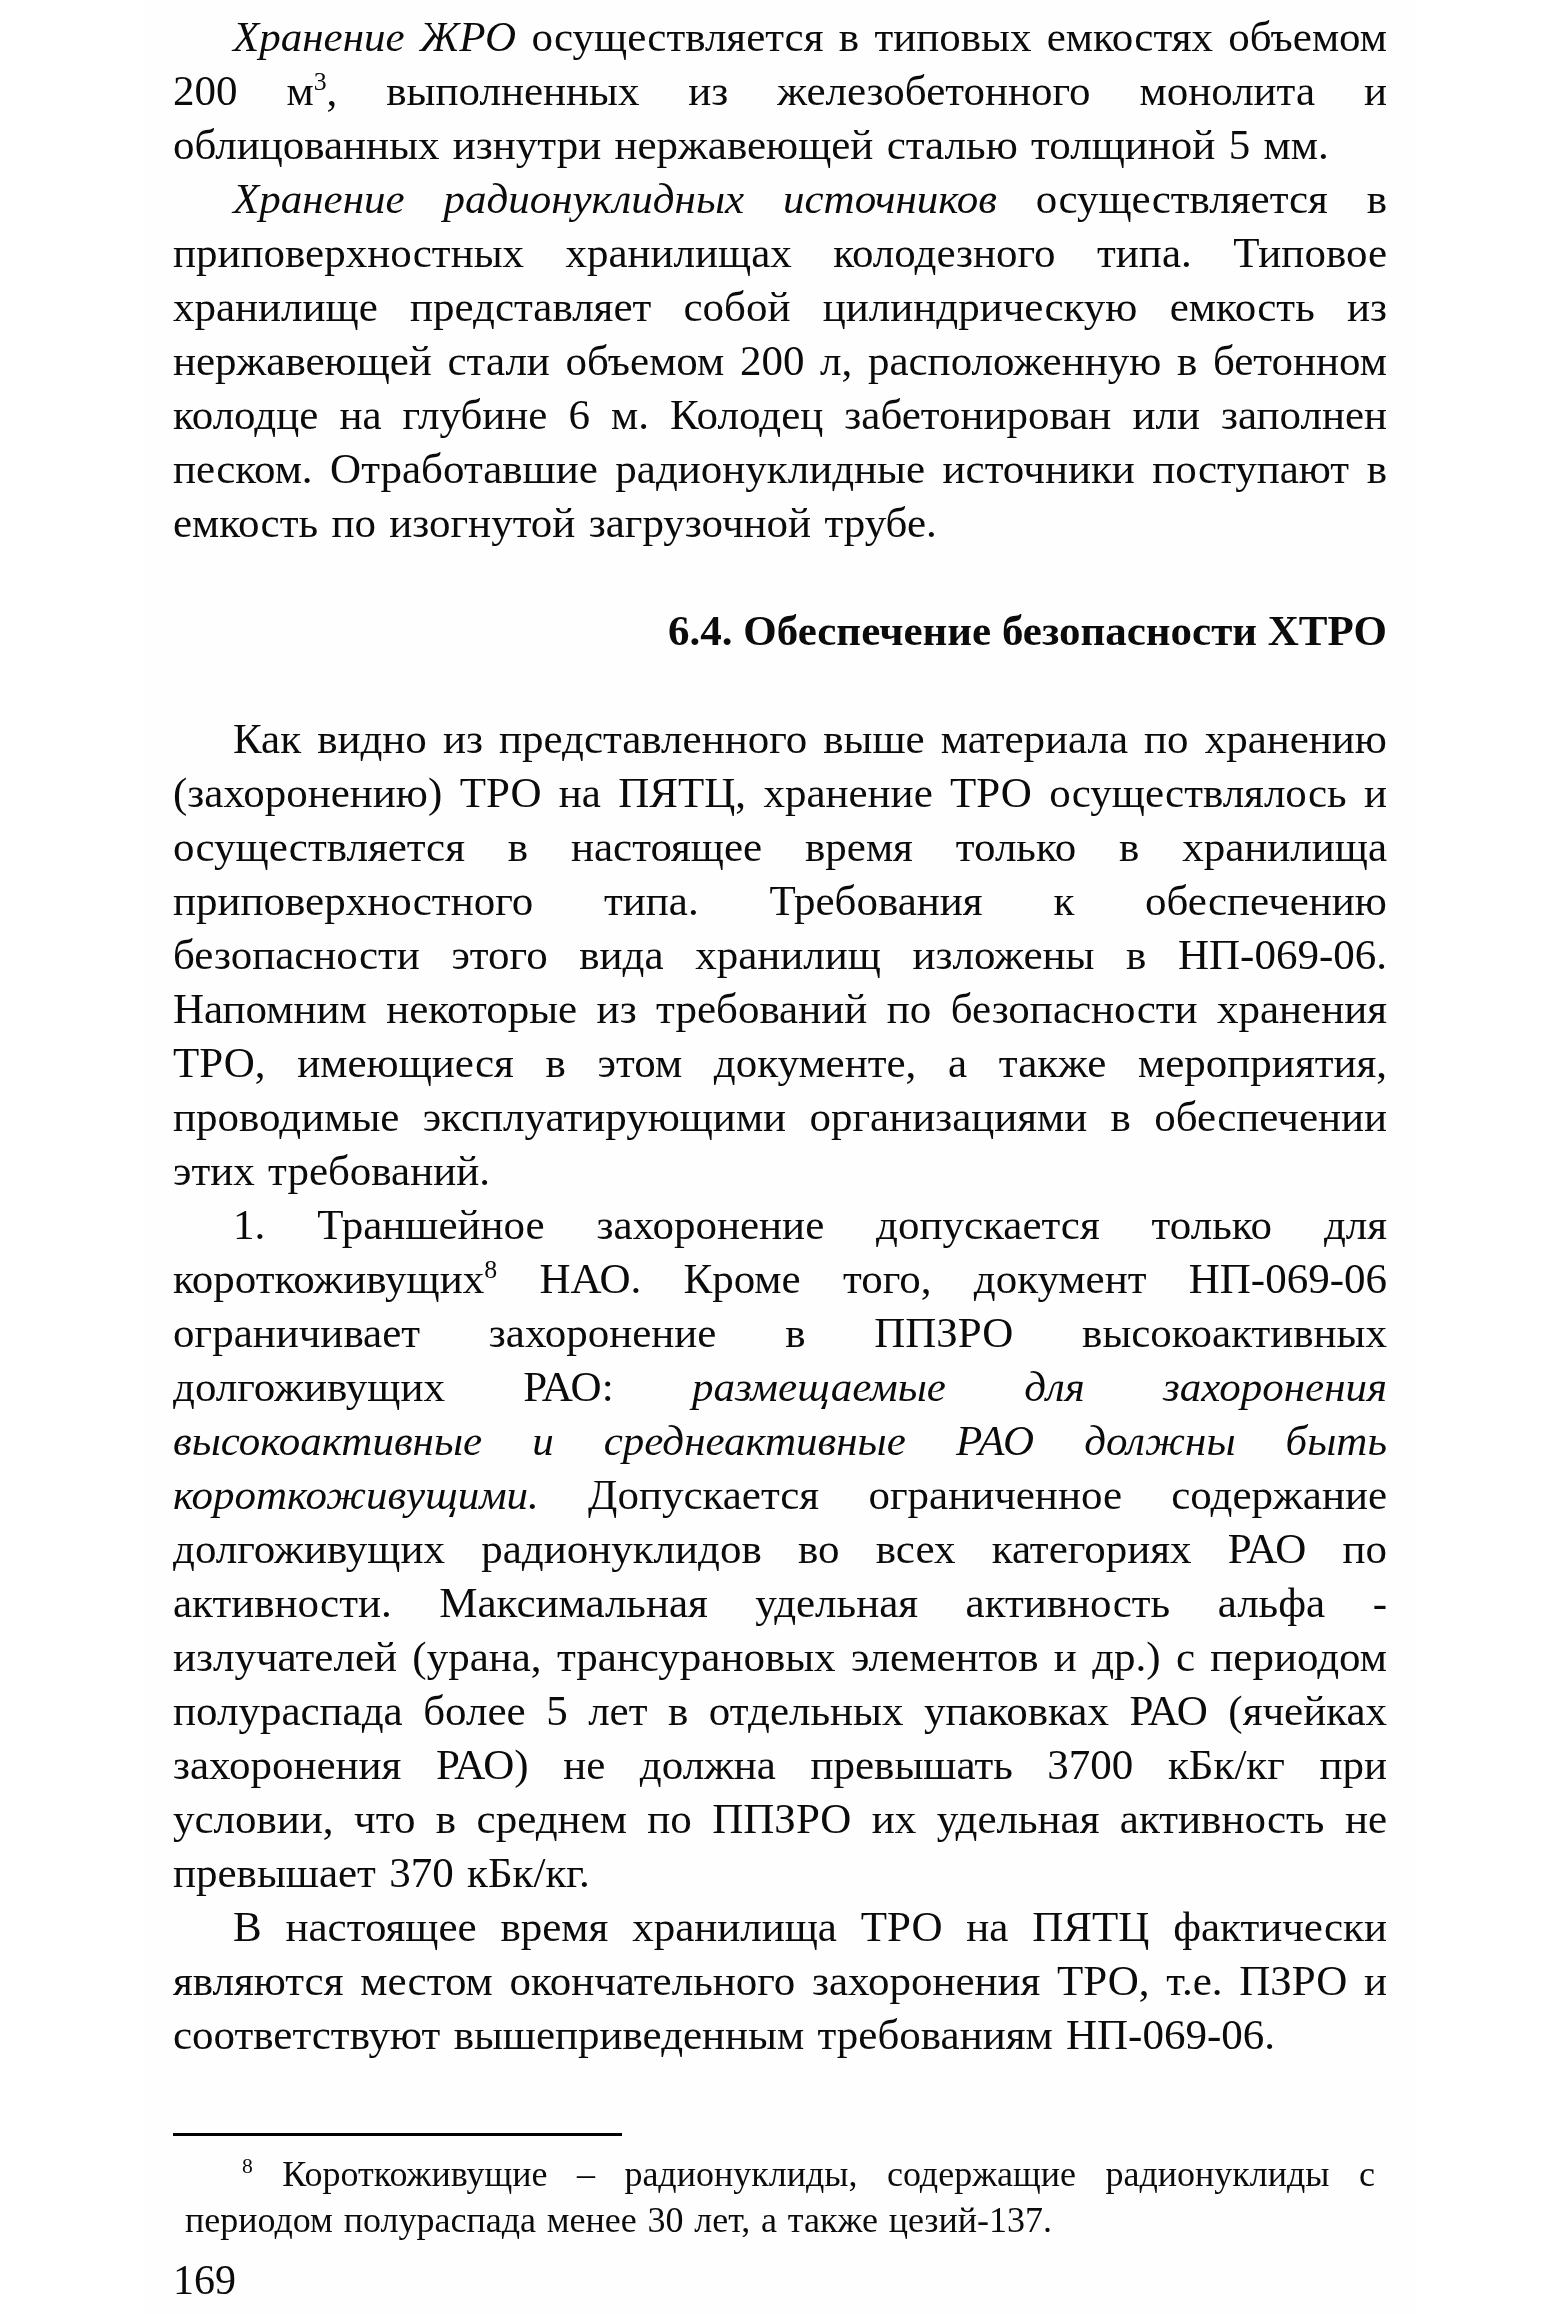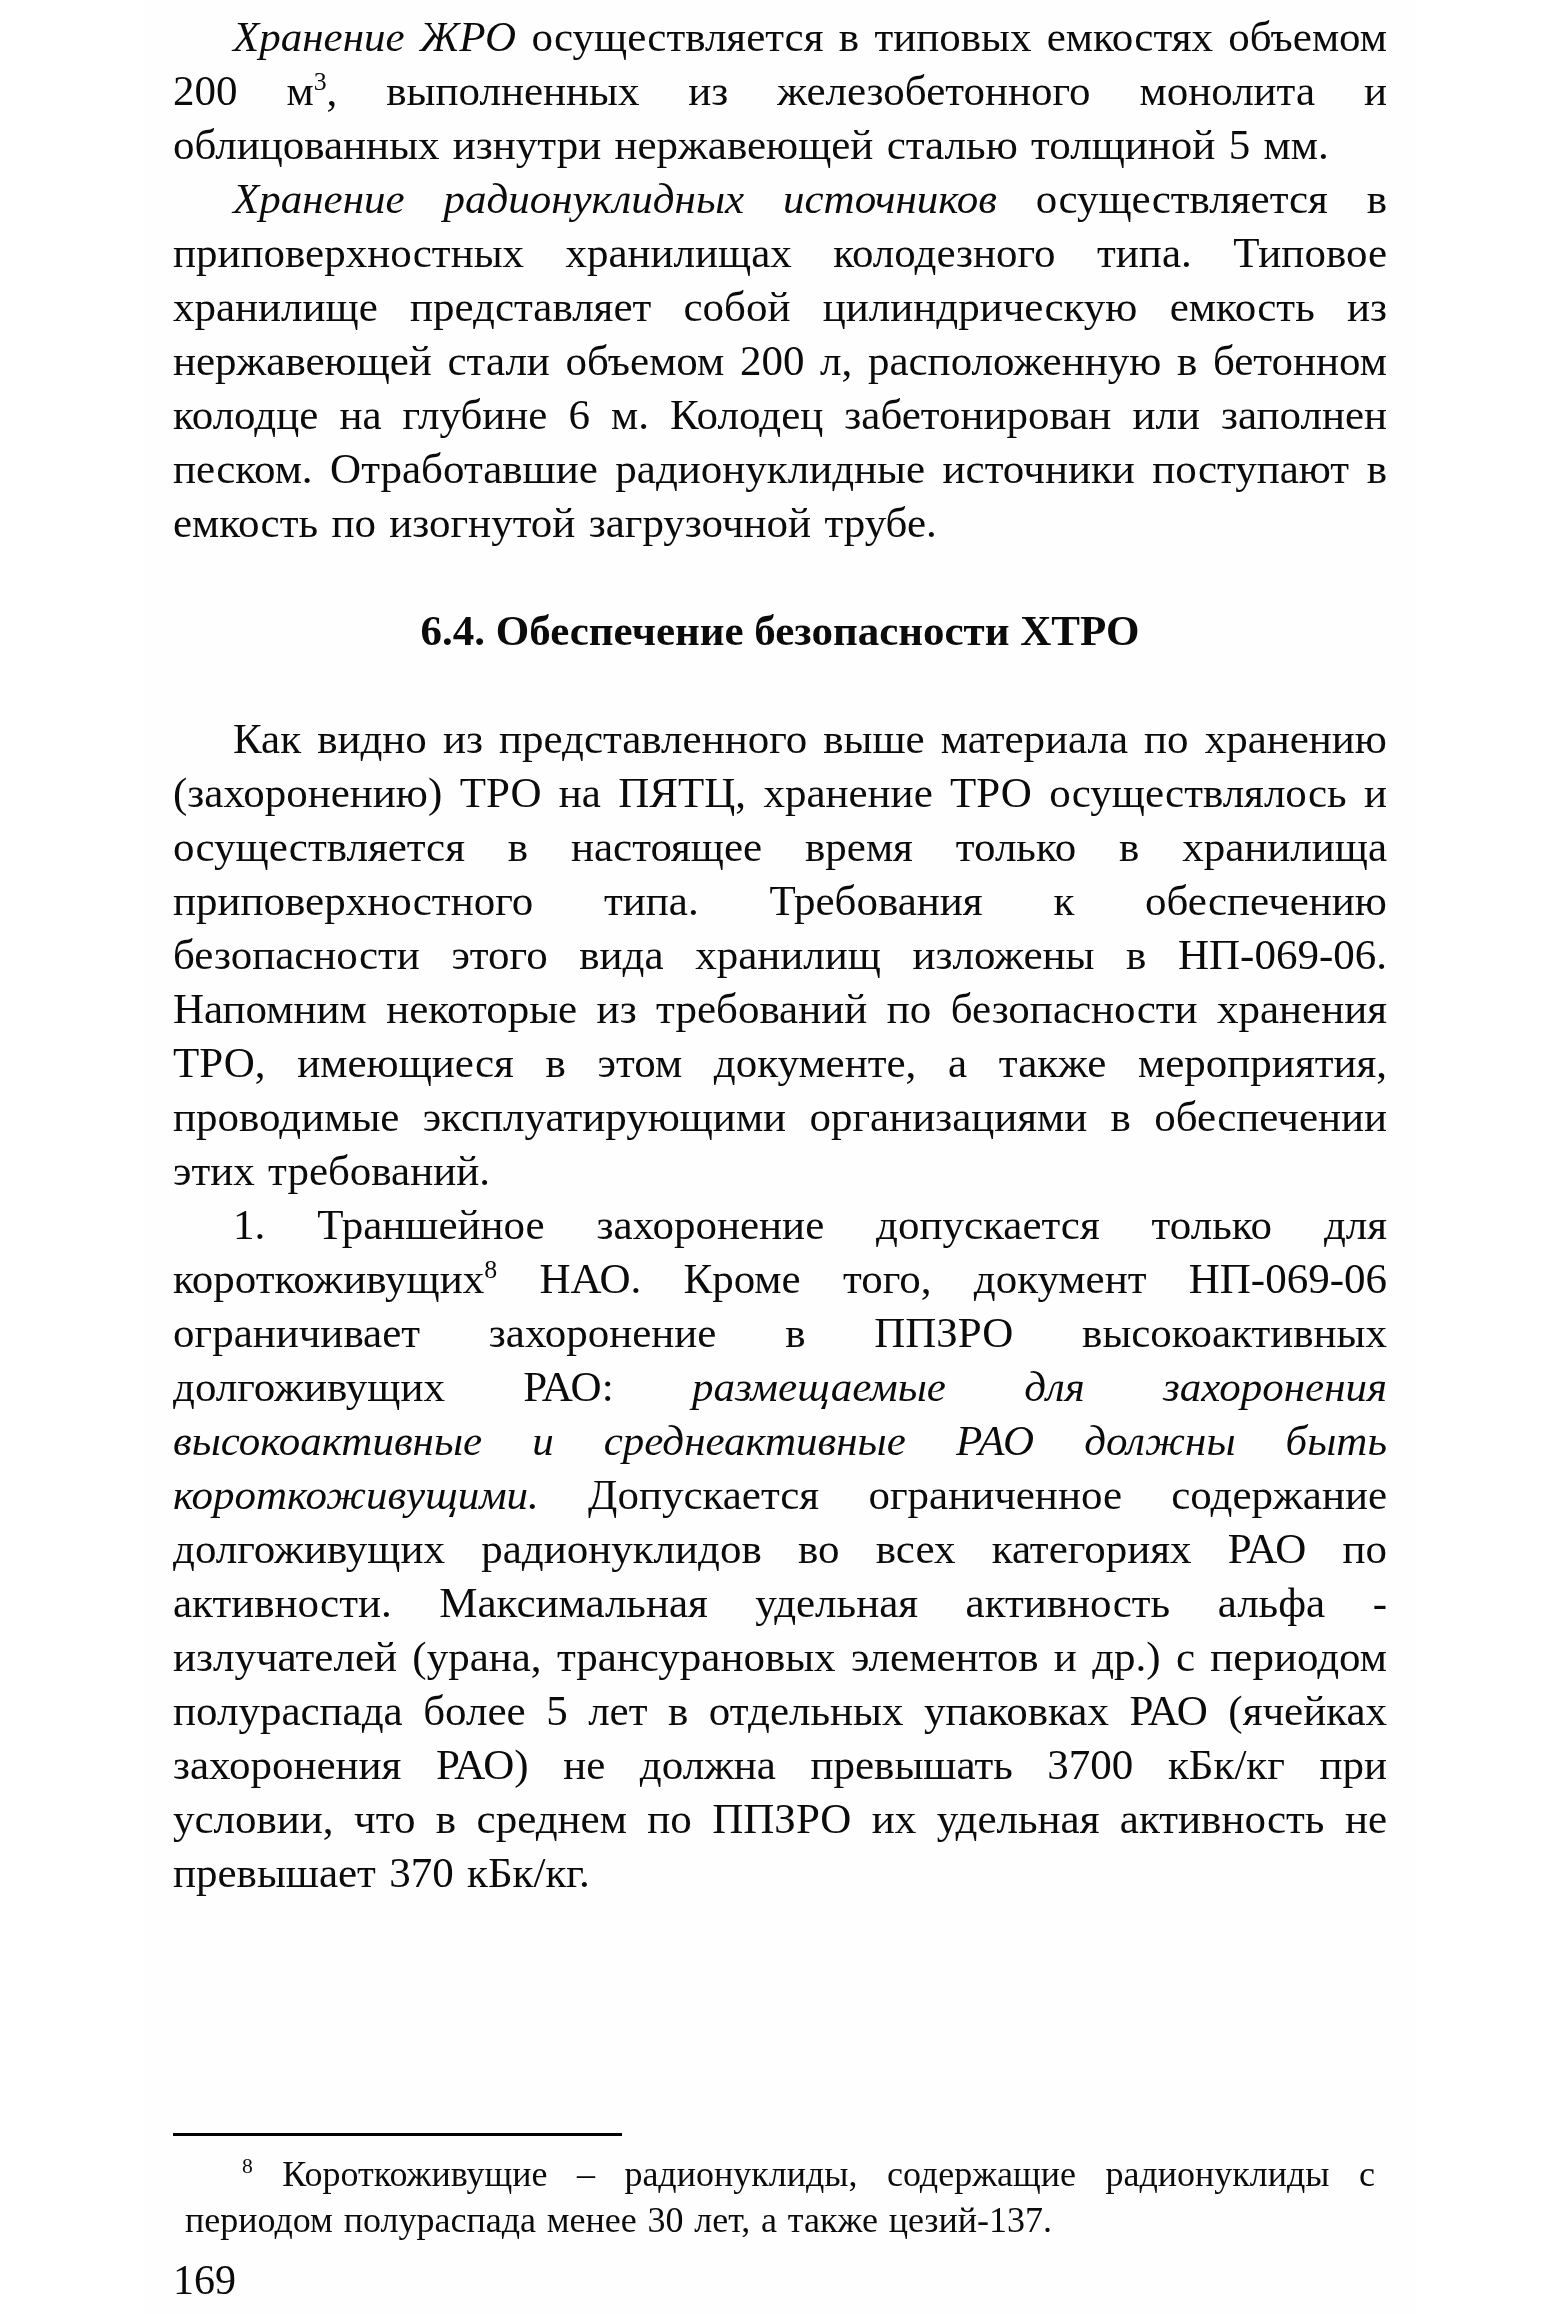--- a/index.html
+++ b/index.html
@@ -31,21 +31,21 @@
   sup {
     font-size: 60%;
     line-height: 0;
     vertical-align: super;
   }
   h2.heading {
     margin: 54px 0 54px 0;
     font-size: 43px;
     line-height: 54px;
     font-weight: bold;
-    text-align: center;
+    text-align: right;
     text-indent: 0;
   }
   .footer {
     position: absolute;
     left: 29px;
     right: 29px;
     bottom: 7.8px;
   }
   .footnote-rule {
     width: 449px;
@@ -78,20 +78,21 @@
     <p class="para"><span class="it">Хранение ЖРО</span><span> осуществляется в типовых емкостях объемом 200 м</span><sup>3</sup><span>, выполненных из железобетонного монолита и облицованных изнутри нержавеющей сталью толщиной 5 мм.</span></p>
 
     <p class="para"><span class="it">Хранение радионуклидных источников</span><span> осуществляется в приповерхностных хранилищах колодезного типа. Типовое хранилище представляет собой цилиндрическую емкость из нержавеющей стали объемом 200 л, расположенную в бетонном колодце на глубине 6 м. Колодец забетонирован или заполнен песком. Отработавшие радионуклидные источники поступают в емкость по изогнутой загрузочной трубе.</span></p>
 
     <h2 class="heading">6.4. Обеспечение безопасности ХТРО</h2>
 
     <p class="para"><span>Как видно из представленного выше материала по хранению (захоронению) ТРО на ПЯТЦ, хранение ТРО осуществлялось и осуществляется в настоящее время только в хранилища приповерхностного типа. Требования к обеспечению безопасности этого вида хранилищ изложены в НП-069-06. Напомним некоторые из требований по безопасности хранения ТРО, имеющиеся в этом документе, а также мероприятия, проводимые эксплуатирующими организациями в обеспечении этих требований.</span></p>
 
     <p class="para"><span>1. Траншейное захоронение допускается только для короткоживущих</span><sup>8</sup><span> НАО. Кроме того, документ НП-069-06 ограничивает захоронение в ППЗРО высокоактивных долгоживущих РАО: </span><span class="it">размещаемые для захоронения высокоактивные и среднеактивные РАО должны быть короткоживущими.</span><span> Допускается ограниченное содержание долгоживущих радионуклидов во всех категориях РАО по активности. Максимальная удельная активность альфа - излучателей (урана, трансурановых элементов и др.) с периодом полураспада более 5 лет в отдельных упаковках РАО (ячейках захоронения РАО) не должна превышать 3700 кБк/кг при условии, что в среднем по ППЗРО их удельная активность не превышает 370 кБк/кг.</span></p>
 
+    <p class="para"><span>В настоящее время хранилища ТРО на ПЯТЦ фактически являются местом окончательного захоронения ТРО, т.е. ПЗРО и соответствуют вышеприведенным требованиям НП-069-06.</span></p>
 
   </main>
 
   <footer class="footer">
     <div class="footnote-rule"></div>
     <p class="footnote"><sup>8</sup><span> Короткоживущие – радионуклиды, содержащие радионуклиды с периодом полураспада менее 30 лет, а также цезий-137.</span></p>
     <div class="page-number">169</div>
   </footer>
 
 </div>

